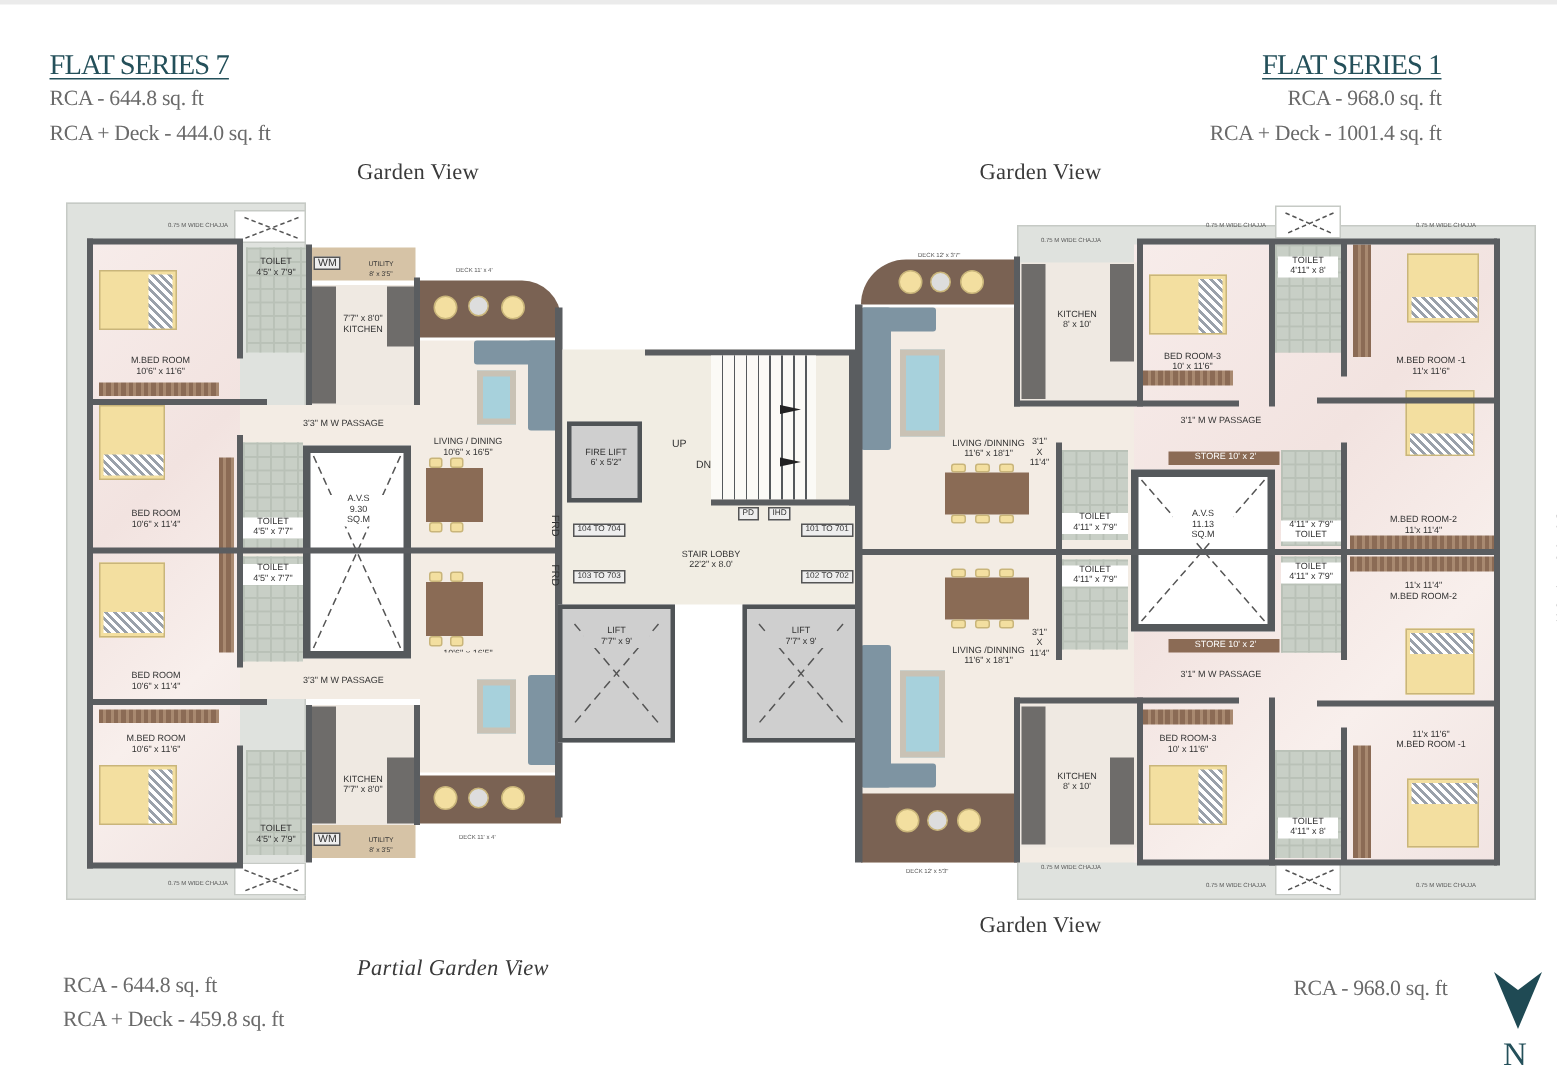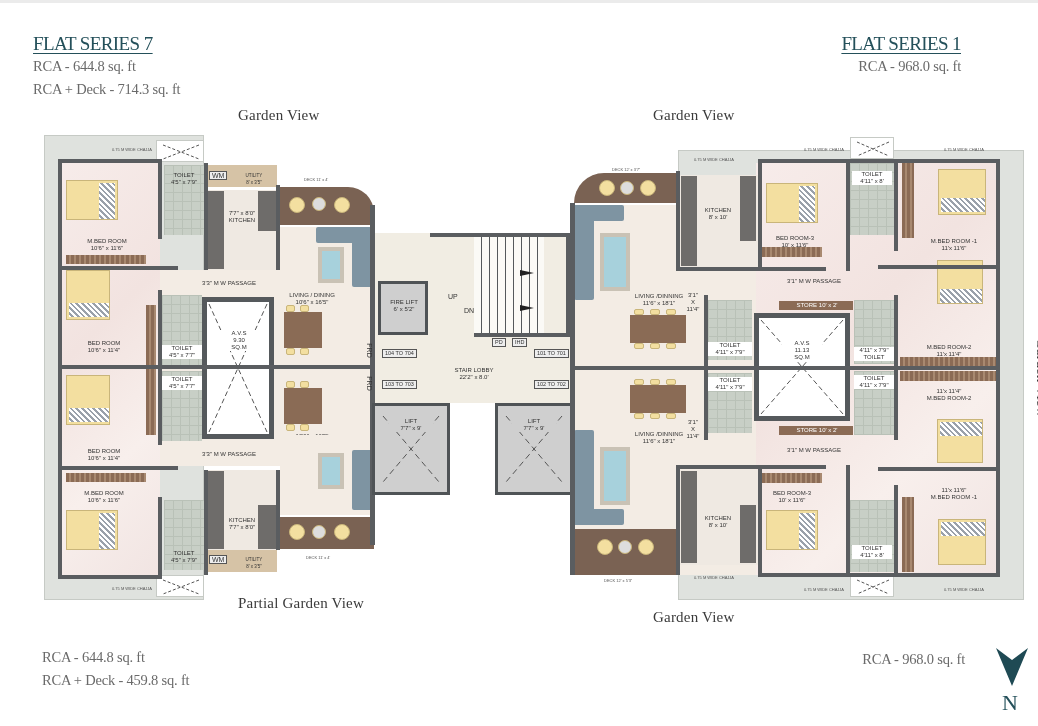--- a/index.html
+++ b/index.html
@@ -44,40 +44,41 @@
   .north-label { position: absolute; left: 1002px; top: 690px; font-family: "Liberation Serif", serif; font-size: 22px; color: #24505a; }
 </style>
 </head>
 <body>
 
 <div class="topbar"></div>
 
 <div class="series-block" style="left:33px; top:33px;">
   <div class="series-title">FLAT SERIES 7</div>
   <div class="series-line">RCA - 644.8 sq. ft</div>
-  <div class="series-line">RCA + Deck - 714.3 sq. ft</div>
+  <div class="series-line">RCA + Deck - 444.0 sq. ft</div>
 </div>
 
 <div class="series-block right" style="right:77px; top:33px;">
   <div class="series-title">FLAT SERIES 1</div>
   <div class="series-line">RCA - 968.0 sq. ft</div>
+  <div class="series-line">RCA + Deck - 1001.4 sq. ft</div>
 </div>
 
 <div class="series-block" style="left:42px; top:646px;">
   <div class="series-line">RCA - 644.8 sq. ft</div>
   <div class="series-line">RCA + Deck - 459.8 sq. ft</div>
 </div>
 
 <div class="series-block right" style="right:73px; top:648px;">
   <div class="series-line">RCA - 968.0 sq. ft</div>
 </div>
 
 <div class="view-label" style="left:238px; top:107px;">Garden View</div>
 <div class="view-label" style="left:653px; top:107px;">Garden View</div>
-<div class="view-label" style="left:238px; top:595px;">Partial Garden View</div>
+<div class="view-label" style="left:238px; top:638px;font-style:italic;">Partial Garden View</div>
 <div class="view-label" style="left:653px; top:609px;">Garden View</div>
 <div class="view-vertical" style="left:1050px; top:338px;">Garden View</div>
 
 <div class="plan">
 
   <div class="chajja" style="left:0; top:0; width:160px; height:465px;"></div>
   <div class="small-lbl" style="left:68px; top:12px;">0.75 M WIDE CHAJJA</div>
   <div class="small-lbl" style="left:68px; top:451px;">0.75 M WIDE CHAJJA</div>
 
   <div class="floor marble" style="left:16px; top:26px; width:100px; height:416px;"></div>

